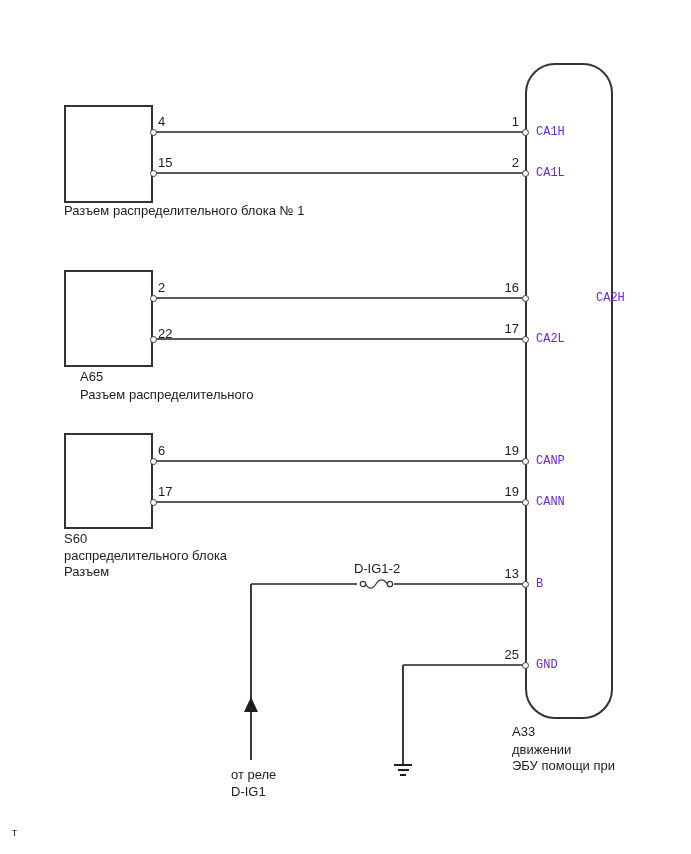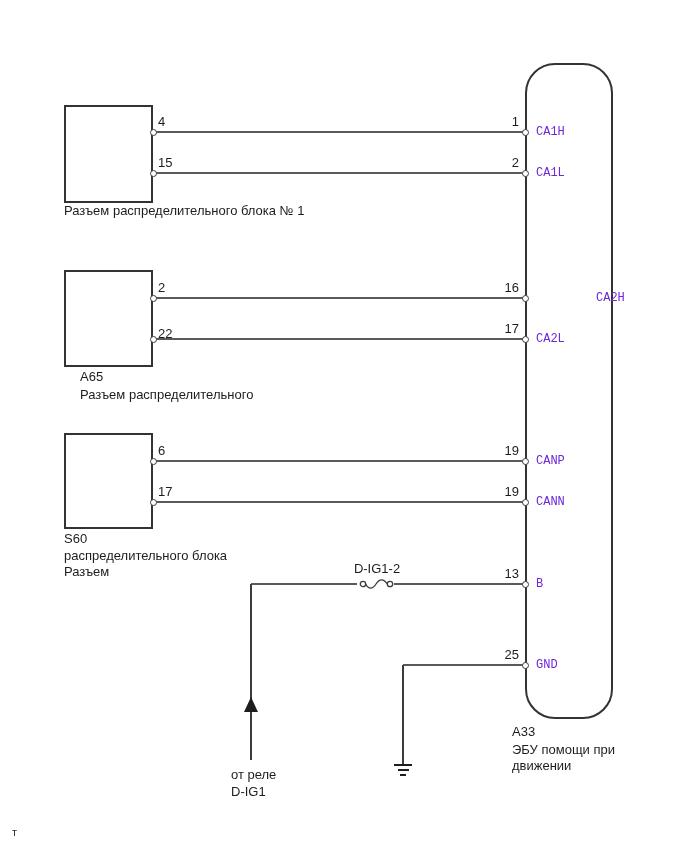--- a/index.html
+++ b/index.html
@@ -112,22 +112,22 @@
   </div>
 
   <div class="lblock gap" style="left:64px;top:531px;width:260px;">
     <div class="id">S60</div>
     <div>распределительного блока</div>
     <div>Разъем</div>
   </div>
 
   <div class="lblock" style="left:505px;top:724px;width:160px;margin-left:7px;">
     <div class="id">A33</div>
+    <div>движении</div>
     <div>ЭБУ помощи при</div>
-    <div>движении</div>
   </div>
 
   <div class="note" style="left:231px;top:766px;">
     <div>от реле</div>
     <div>D-IG1</div>
   </div>
 
   <div class="footer-mark" style="left:12px;top:826px;">т</div>
 
 </div>

